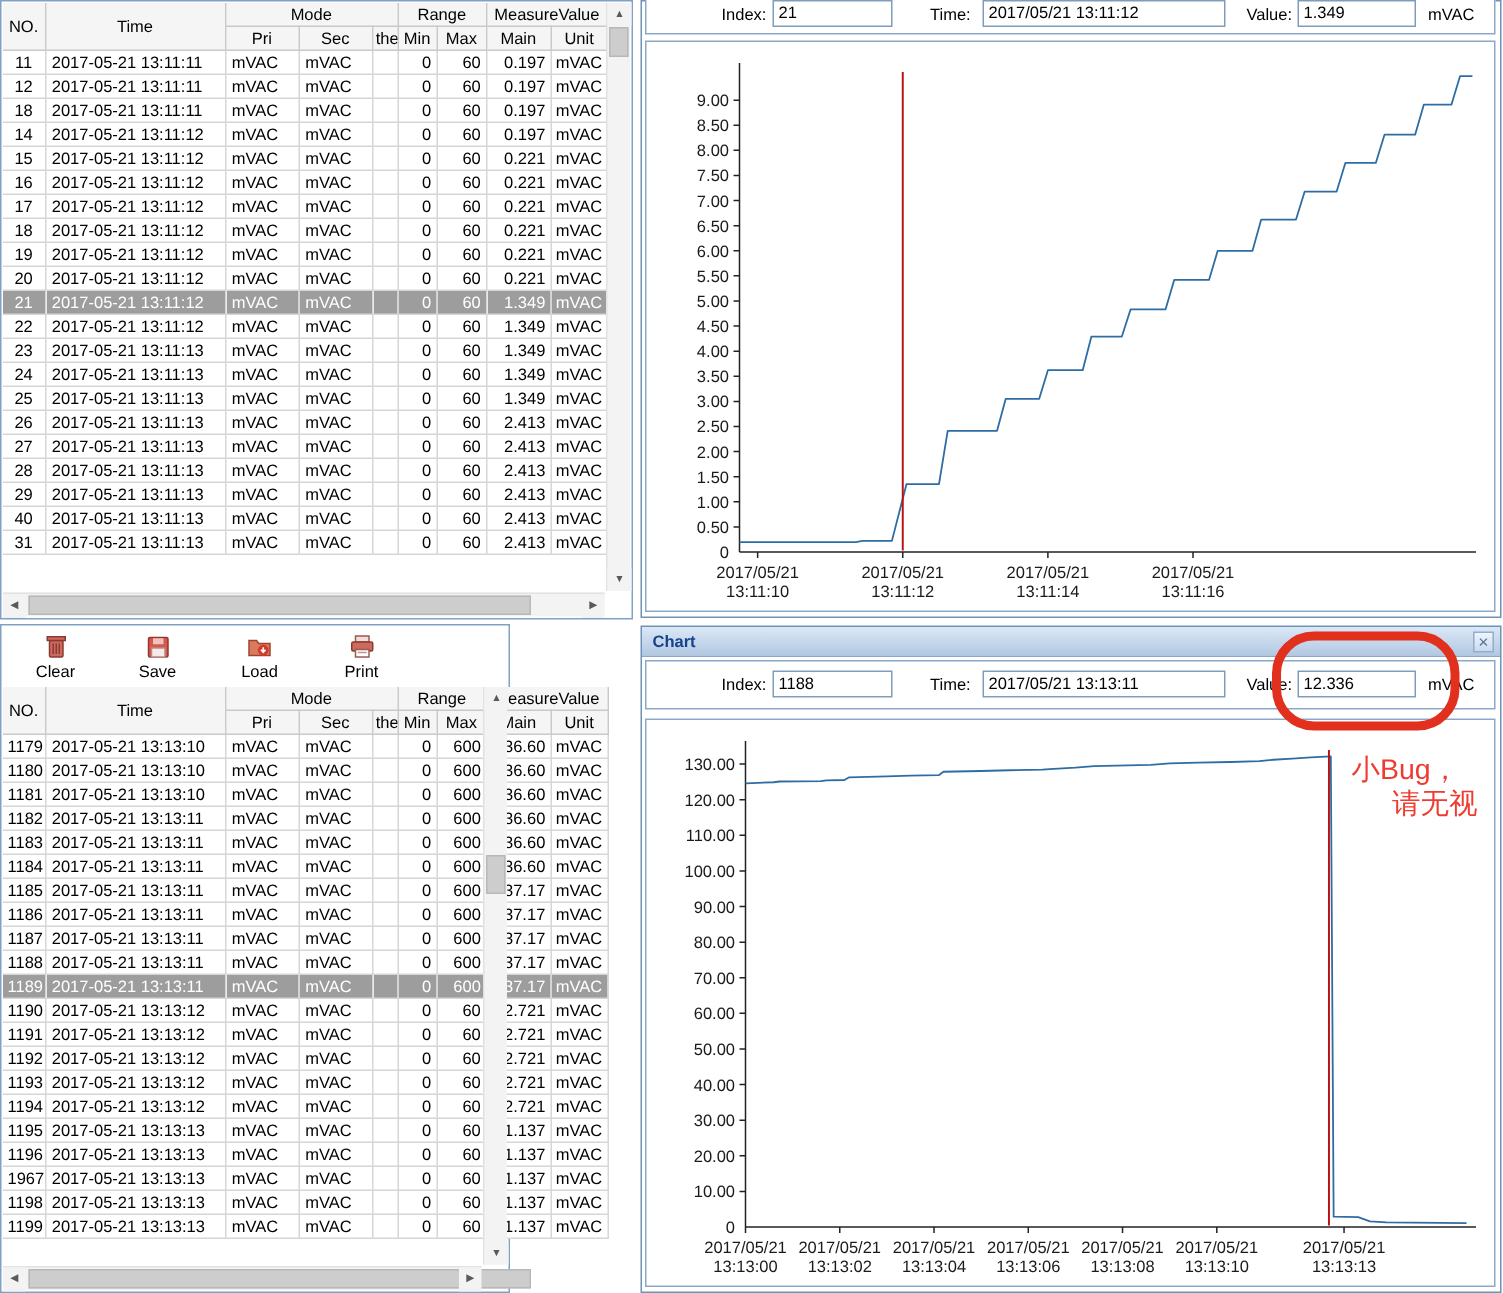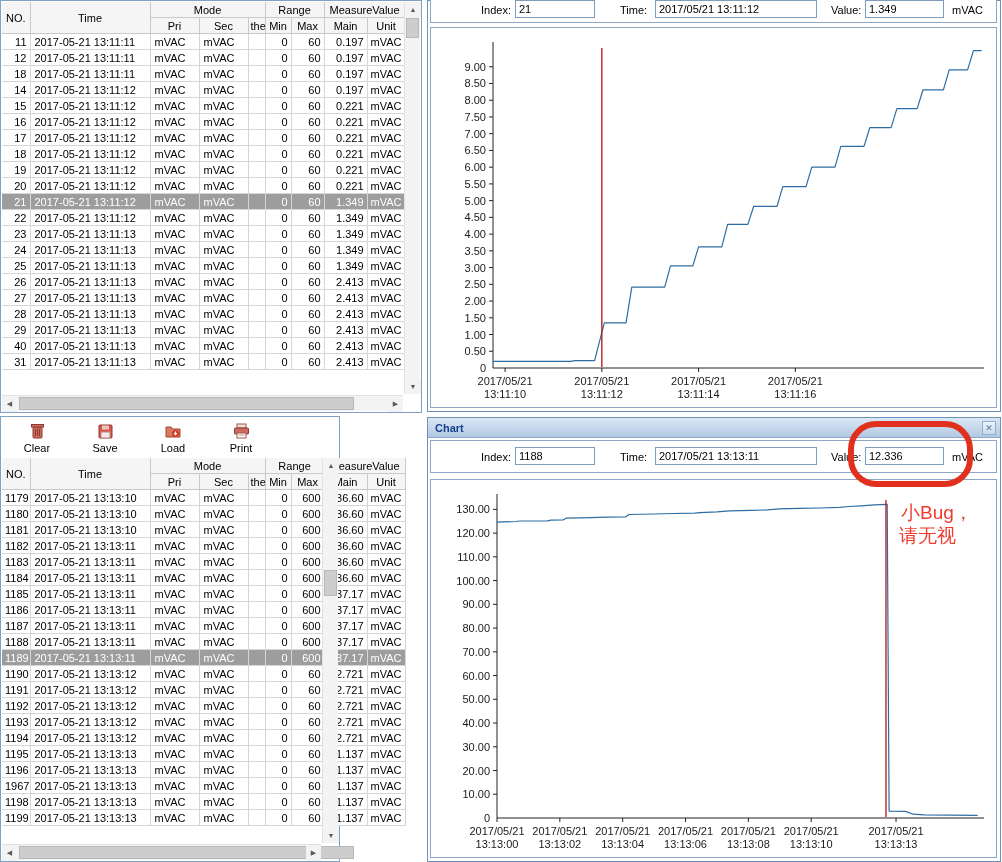--- a/index.html
+++ b/index.html
@@ -5,21 +5,21 @@
   html,body{margin:0;padding:0;}
   body{width:1002px;height:862px;position:relative;overflow:hidden;background:#fff;
        font-family:"Liberation Sans","DejaVu Sans",sans-serif;font-size:11px;color:#000;}
   .panel{position:absolute;background:#fff;border:1px solid #7fa1c3;box-sizing:border-box;}
 
   
   table.grid{border-collapse:collapse;table-layout:fixed;width:403px;background:#fff;}
   table.grid th,table.grid td{border-right:1px solid #d6d6d6;border-bottom:1px solid #d6d6d6;
        height:15px;padding:0 3px;overflow:hidden;white-space:nowrap;font-weight:normal;font-size:11px;}
   table.grid th{background:#f5f5f5;border-right:1px solid #c9c9c9;border-bottom:1px solid #c9c9c9;text-align:center;}
-  table.grid td.c0{text-align:right;}
+  table.grid td.c0{text-align:center;}
   table.grid td.c1,table.grid td.c2,table.grid td.c3{text-align:left;padding-left:4px;}
   table.grid td.c5,table.grid td.c6,table.grid td.c7{text-align:right;}
   table.grid td.c8{text-align:left;}
   table.grid tr.sel td{background:#9d9d9d;color:#fff;}
 
   
   .vscroll{position:absolute;width:16px;background:#f3f3f3;border-left:1px solid #e2e2e2;box-sizing:border-box;}
   .hscroll{position:absolute;height:16px;background:#f3f3f3;border-top:1px solid #e2e2e2;box-sizing:border-box;}
   .sbar-arrow{position:absolute;width:16px;height:15px;color:#5a5a5a;font-size:7px;line-height:15px;
        text-align:center;background:#f3f3f3;}
@@ -789,14 +789,14 @@
         <text x="380.19354838709677" y="368" text-anchor="middle" class="tick">13:13:10</text>
         <line x1="465.0258064516129" y1="338" x2="465.0258064516129" y2="342" stroke="#222"></line>
         <text x="465.0258064516129" y="355" text-anchor="middle" class="tick">2017/05/21</text>
         <text x="465.0258064516129" y="368" text-anchor="middle" class="tick">13:13:13</text>
         <polyline points="66.0,42.2 84.9,41.5 88.6,41.0 116.3,40.8 120.0,40.2 132.0,40.0 135.1,38.2 160.3,37.6 176.0,37.1 194.8,36.8 198.0,34.5 223.1,34.0 241.9,33.5 263.9,33.1 268.7,32.7 285.9,31.8 298.5,30.8 320.5,30.3 336.2,29.9 348.8,28.9 367.6,28.4 389.6,28.0 408.5,27.4 417.9,26.5 430.5,25.8 443.0,24.9 456.2,24.3 458.1,331.1 474.5,331.4 482.3,334.2 493.3,334.9 546.7,335.4" fill="none" stroke="#2e6da4" stroke-width="1.2" stroke-linejoin="round"></polyline>
         <line x1="454.97161290322583" y1="20" x2="454.97161290322583" y2="337" stroke="#bb1111" stroke-width="1.3"></line>
       </svg>
   </div>
   <div class="red-circle" style="left:420px;top:3px;width:113px;height:54px;"></div>
   <div class="annot" style="left:473px;top:70px;margin-top:12px;">小Bug，</div>
-  <div class="annot" style="left:471px;top:105px;">请无视</div>
+  <div class="annot" style="left:500px;top:105px;">请无视</div>
 </div>
 
 </body></html>

